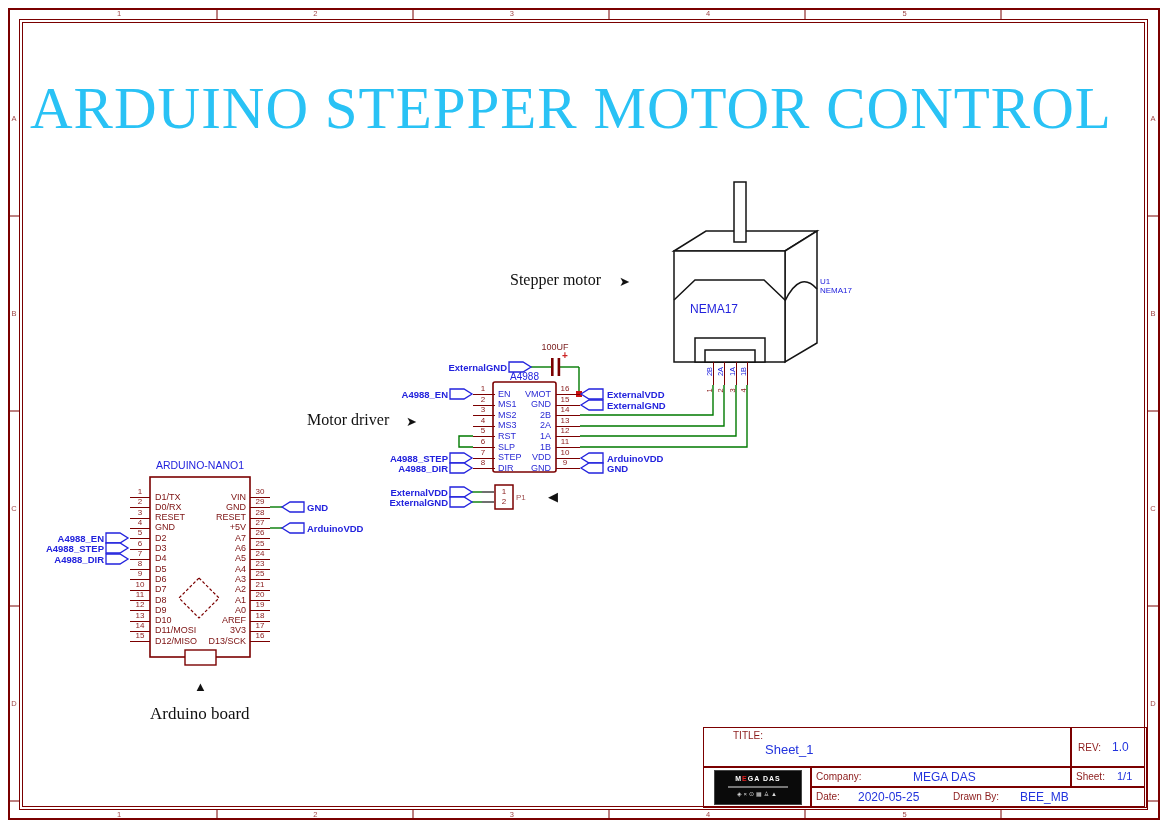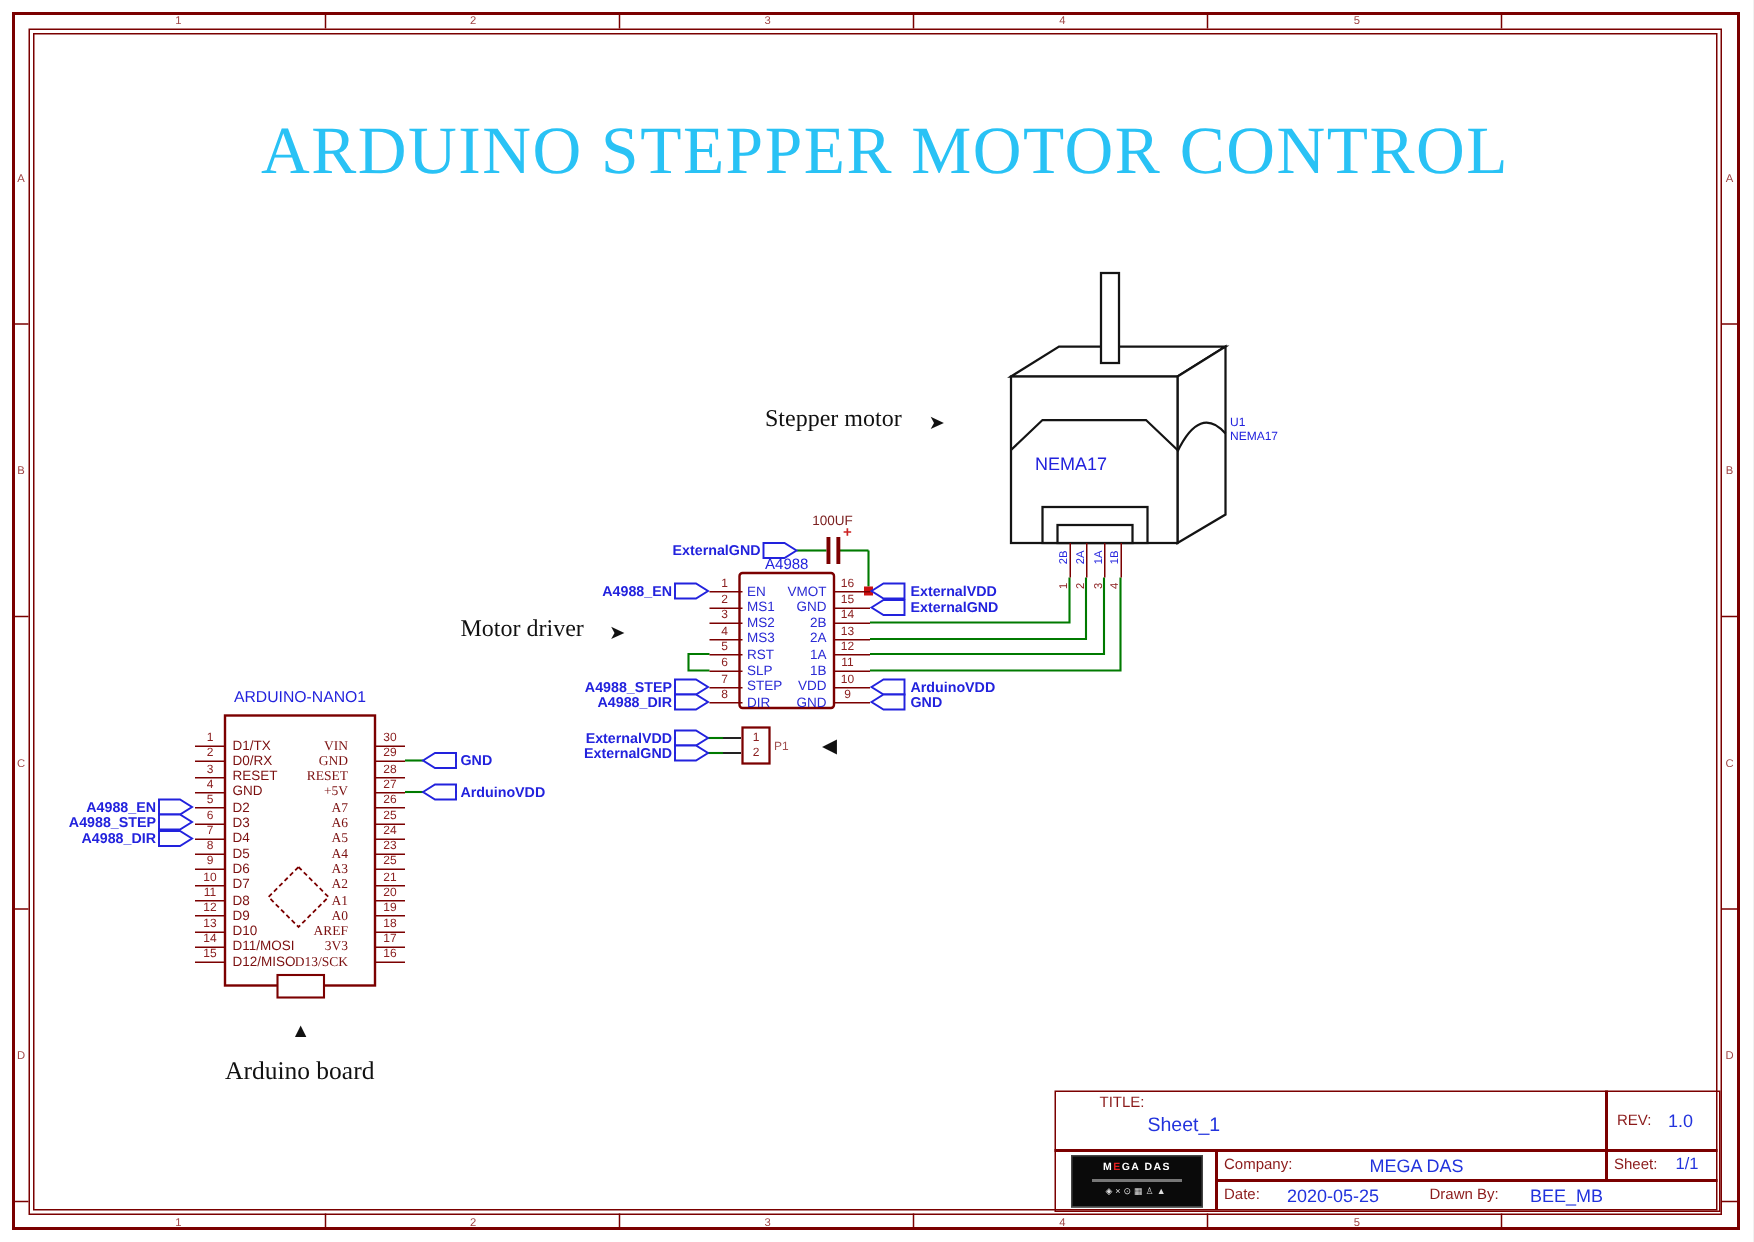--- a/index.html
+++ b/index.html
@@ -9,36 +9,36 @@
   
   .frame-outer{left:8px;top:8px;width:1148px;height:808px;border:2px solid #7a0000;}
   .frame-band{left:19px;top:19px;width:1127px;height:789px;border:1px solid #7a0000;}
   .frame-inner{left:22px;top:22px;width:1121px;height:783px;border:1px solid #7a0000;}
   .colnum{width:196px;text-align:center;font-size:7.5px;color:#a04545;line-height:9px;}
   .colnum.t{top:9px;} .colnum.b{top:810px;}
   .rowltr{width:10px;height:195px;display:flex;align-items:center;justify-content:center;
           font-size:7.5px;color:#a04545;}
   .rowltr.l{left:9px;} .rowltr.r{left:1148px;}
   
-  .main-title{left:30px;top:74px;width:1120px;text-align:center;
-              font-family:"Liberation Serif",serif;font-size:45px;color:#29c2f5;letter-spacing:1px;}
+  .main-title{left:30px;top:74px;width:1120px;text-align:left;
+              font-family:"Liberation Serif",serif;font-size:59px;color:#29c2f5;letter-spacing:1px;}
   
   .note{font-family:"Liberation Serif",serif;font-size:16px;color:#111;white-space:nowrap;}
   .arrow{font-size:13px;color:#111;}
   
   .ctitle{font-size:10.5px;color:#2222dd;text-align:center;white-space:nowrap;}
   .flag-label{font-size:9.5px;color:#2222dd;white-space:nowrap;font-weight:bold;}
   .ra{text-align:right;}
   
   .prow{position:absolute;height:10px;}
   .prow .stub{position:absolute;top:8px;height:0;border-top:1.4px solid #7b0000;}
   .prow .pnum{position:absolute;top:-1px;font-size:8px;line-height:8px;color:#8b2020;text-align:center;}
   .prow .pname{position:absolute;top:3.5px;font-size:9px;line-height:9px;white-space:nowrap;}
   .al{left:128px;width:122px;} .al .stub{left:2px;width:20px;} .al .pnum{left:0;width:24px;} .al .pname{left:27px;color:#7b1010;}
-  .ar{left:150px;width:122px;} .ar .stub{left:100px;width:20px;} .ar .pnum{left:97px;width:26px;} .ar .pname{right:40px;color:#7b1010;font-family:Liberation Serif, serif;}
+  .ar{left:150px;width:122px;} .ar .stub{left:100px;width:20px;} .ar .pnum{left:97px;width:26px;} .ar .pname{right:26px;color:#7b1010;}
   .dl{left:471px;width:85px;} .dl .stub{left:2px;width:22px;} .dl .pnum{left:0;width:24px;} .dl .pname{left:27px;color:#2a2ad4;}
   .dr{left:493px;width:87px;} .dr .stub{left:63px;width:24px;} .dr .pnum{left:58px;width:28px;} .dr .pname{right:29px;color:#2a2ad4;margin-left:19px;}
   
   .mpin{position:absolute;top:362px;width:12px;height:36px;}
   .mpin .mstub{position:absolute;left:6px;top:0;height:23px;border-left:1.4px solid #7b0000;}
   .mpin .mname,.mpin .mnum{position:absolute;left:-4px;width:12px;height:9px;line-height:9px;
         font-size:7.5px;text-align:center;transform:rotate(-90deg);}
   .mpin .mname{top:5px;color:#2222dd;} .mpin .mnum{top:24px;color:#8b2020;}
   
   .p1num{left:495px;width:18px;text-align:center;font-size:8px;color:#8b2020;line-height:10px;}

